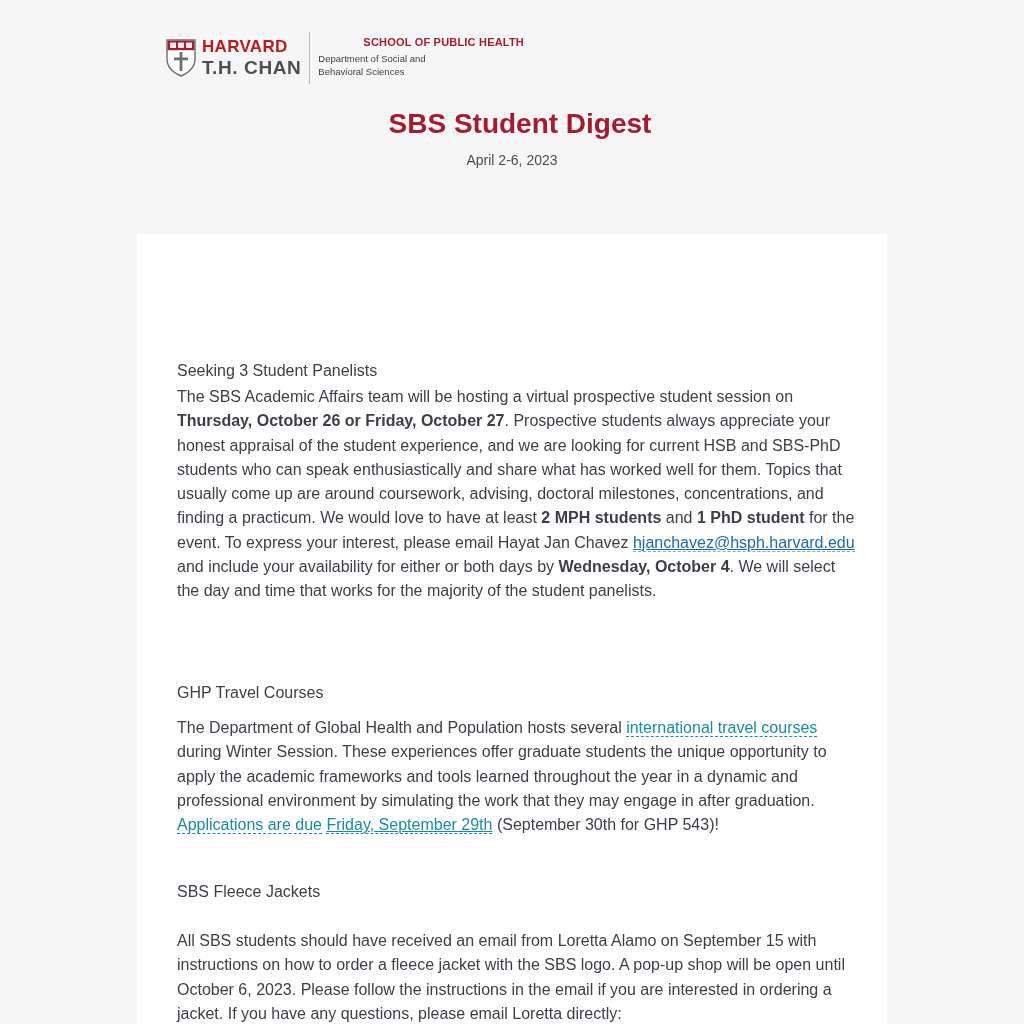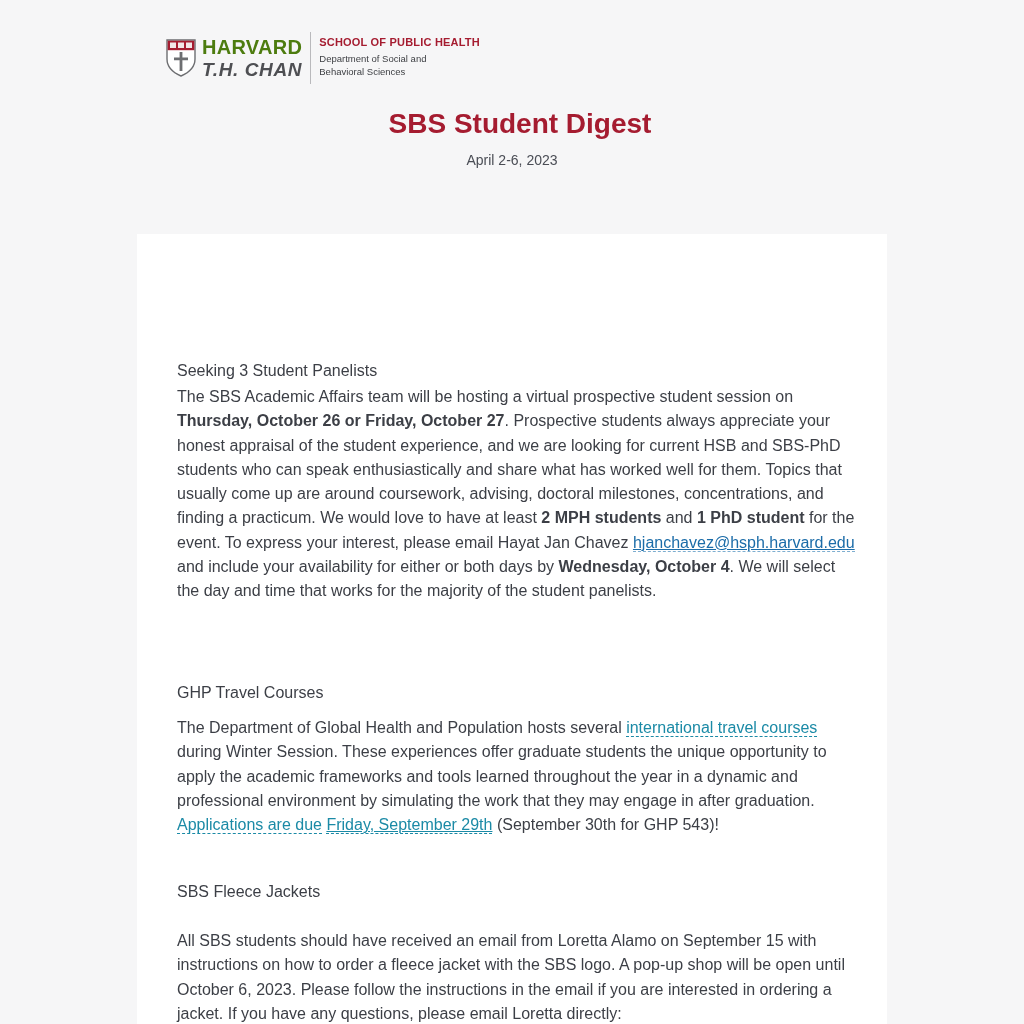--- a/index.html
+++ b/index.html
@@ -34,50 +34,50 @@
     .logo-wordmark {
       display: flex;
       flex-direction: column;
       justify-content: center;
       line-height: 1;
       margin-right: 8px;
     }
     .logo-harvard {
       font-family: "Liberation Sans", sans-serif;
       font-weight: bold;
-      font-size: 20px;
-      color: #4d7c0f;
+      font-size: 17px;
+      color: #b91c1c;
       letter-spacing: 0.3px;
     }
     .logo-chan {
       font-family: "Liberation Sans", sans-serif;
       font-weight: bold;
       font-size: 19px;
       color: #4e4f53;
       letter-spacing: 0.6px;
       margin-top: 3px;
-      font-style: italic;
     }
     .logo-divider {
       width: 1px;
       height: 52px;
       background: #b9b9bc;
       margin-right: 8px;
     }
     .logo-right {
       display: flex;
       flex-direction: column;
       line-height: 1;
     }
     .logo-school {
       font-weight: bold;
       font-size: 11px;
       color: #a51c30;
       letter-spacing: 0.2px;
       margin-bottom: 5px;
+      margin-left: 45px;
     }
     .logo-dept {
       font-size: 9.5px;
       color: #3f4145;
       line-height: 12.5px;
     }
     
     .title {
       position: absolute;
       left: 0;

